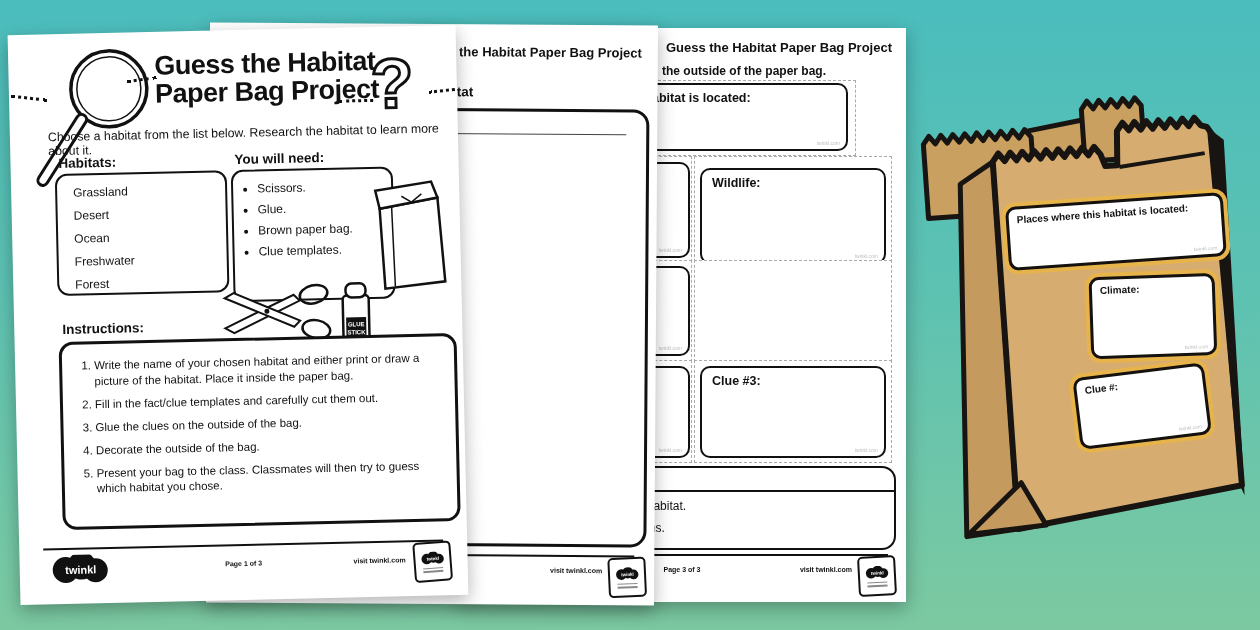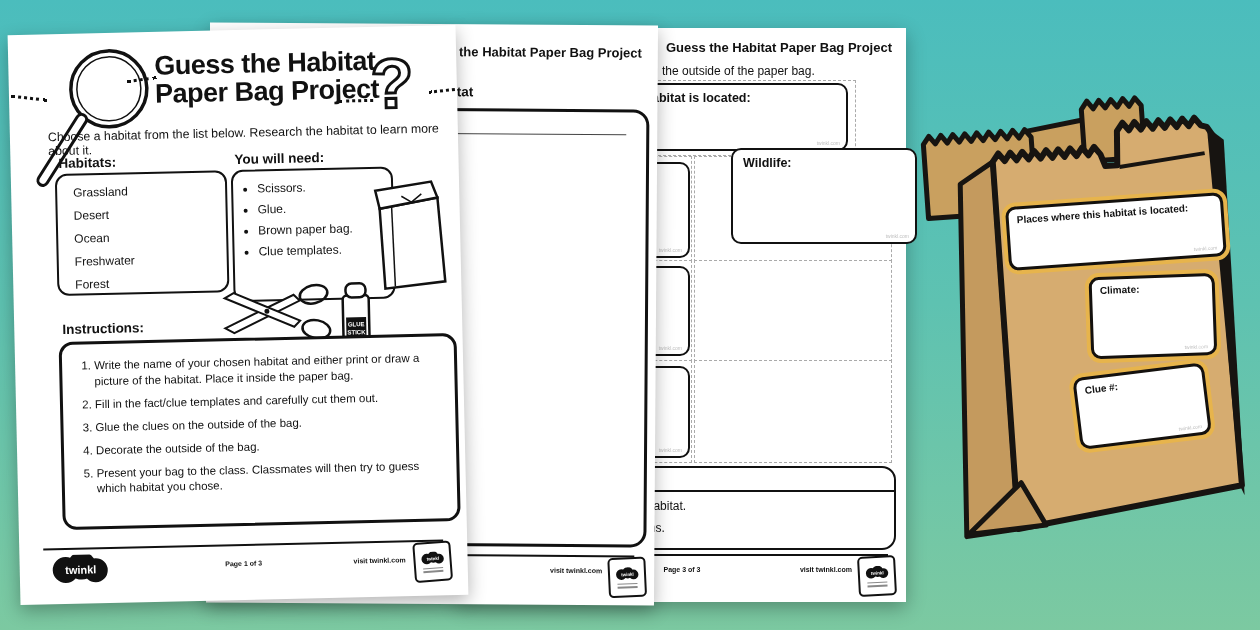--- a/index.html
+++ b/index.html
@@ -38,21 +38,21 @@
   
   .page2{left:208px;top:24px;width:448px;height:580px;z-index:2;transform:rotate(.4deg);}
   .p2-title{position:absolute;right:16px;top:20px;font-size:13px;font-weight:bold;color:#111;}
   .p2-head{position:absolute;left:218px;top:60px;font-size:13.5px;font-weight:bold;color:#111;}
   .p2-box{position:absolute;left:22px;top:84px;width:412px;height:432px;border:3px solid #111;border-radius:16px;background:#fff;}
   .p2-line{position:absolute;left:14px;right:20px;top:22px;border-top:1.5px solid #444;}
 
   
   .page3{left:458px;top:28px;width:448px;height:574px;z-index:1;}
   .p3-title{position:absolute;right:14px;top:12px;font-size:13px;font-weight:bold;color:#111;}
-  .p3-instr{position:absolute;left:204px;top:36px;font-size:12px;color:#111;}
+  .p3-instr{position:absolute;left:204px;top:36px;font-size:12px;color:#111;font-weight:bold;}
   .cutcell{position:absolute;border:1.5px dashed #aaa;background:#fff;}
   .tmpl{position:absolute;border:2.5px solid #111;border-radius:10px;background:#fff;}
   .tmpl .lbl{position:absolute;left:10px;top:6px;font-size:12.5px;font-weight:bold;color:#111;}
   .wm{position:absolute;right:6px;bottom:3px;font-size:5px;color:#c0c0c0;}
   .idea-box{position:absolute;left:14px;top:438px;width:420px;height:80px;border:2.5px solid #111;
             border-radius:4px 14px 14px 4px;background:#fff;}
   .idea-head{padding:4px 10px;font-size:12.5px;font-weight:bold;color:#111;border-bottom:2px solid #111;}
   .idea-body{padding:7px 10px 0 10px;}
   .idea-body div{font-size:12px;color:#111;margin-bottom:8px;}
 
@@ -75,36 +75,40 @@
     <div class="tmpl" style="left:66px;top:55px;width:320px;height:64px;">
       <div class="lbl">Places where this habitat is located:</div>
       <div class="wm">twinkl.com</div>
     </div>
 
     <div class="cutcell" style="left:8px;top:128px;width:224px;height:104px;"></div>
     <div class="tmpl" style="left:16px;top:134px;width:212px;height:92px;">
       <div class="wm">twinkl.com</div>
     </div>
     <div class="cutcell" style="left:236px;top:128px;width:196px;height:104px;"></div>
-    <div class="tmpl" style="left:242px;top:120px;width:182px;height:92px;margin-left:31px;">
+    <div class="tmpl" style="left:242px;top:140px;width:182px;height:92px;">
       <div class="lbl">Wildlife:</div>
       <div class="wm">twinkl.com</div>
     </div>
 
     <div class="cutcell" style="left:8px;top:232px;width:224px;height:100px;"></div>
     <div class="tmpl" style="left:16px;top:238px;width:212px;height:86px;">
       <div class="wm">twinkl.com</div>
     </div>
     <div class="cutcell" style="left:236px;top:232px;width:196px;height:100px;"></div>
 
     <div class="cutcell" style="left:8px;top:332px;width:224px;height:101px;"></div>
     <div class="tmpl" style="left:16px;top:338px;width:212px;height:88px;">
       <div class="wm">twinkl.com</div>
     </div>
     <div class="cutcell" style="left:236px;top:332px;width:196px;height:101px;"></div>
+    <div class="tmpl" style="left:242px;top:338px;width:182px;height:88px;">
+      <div class="lbl">Clue #3:</div>
+      <div class="wm">twinkl.com</div>
+    </div>
 
     <div class="idea-box">
       <div class="idea-head">Clue Idea Box</div>
       <div class="idea-body">
         <div>How humans interact with this habitat.</div>
         <div>Whether this habitat has seasons.</div>
       </div>
     </div>
 
     <div class="footline" style="left:18px;right:18px;top:526px;"></div>

